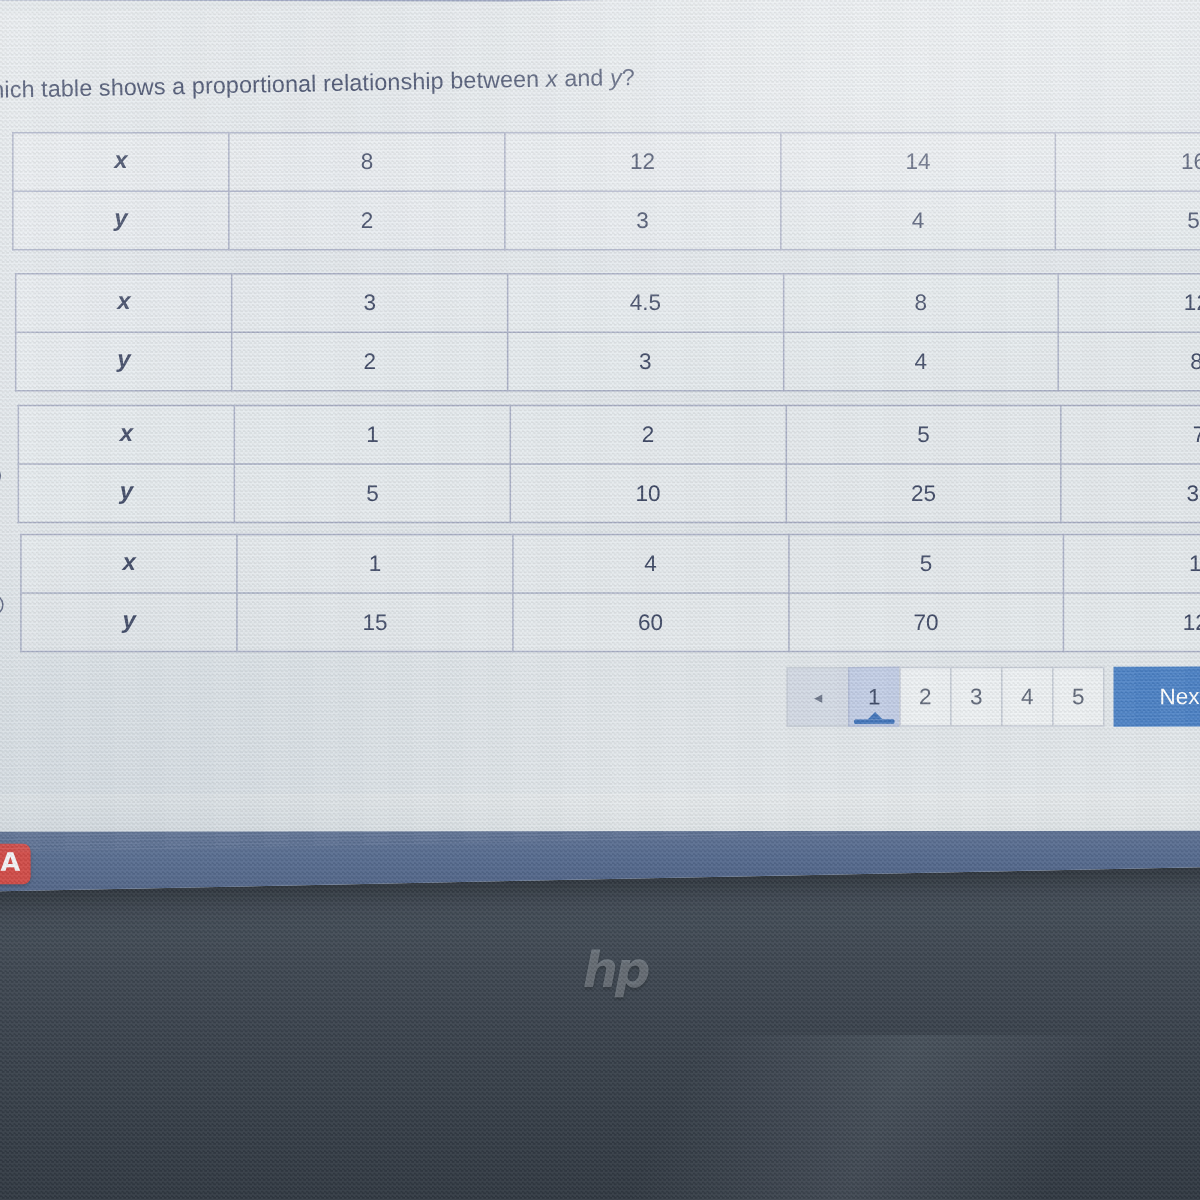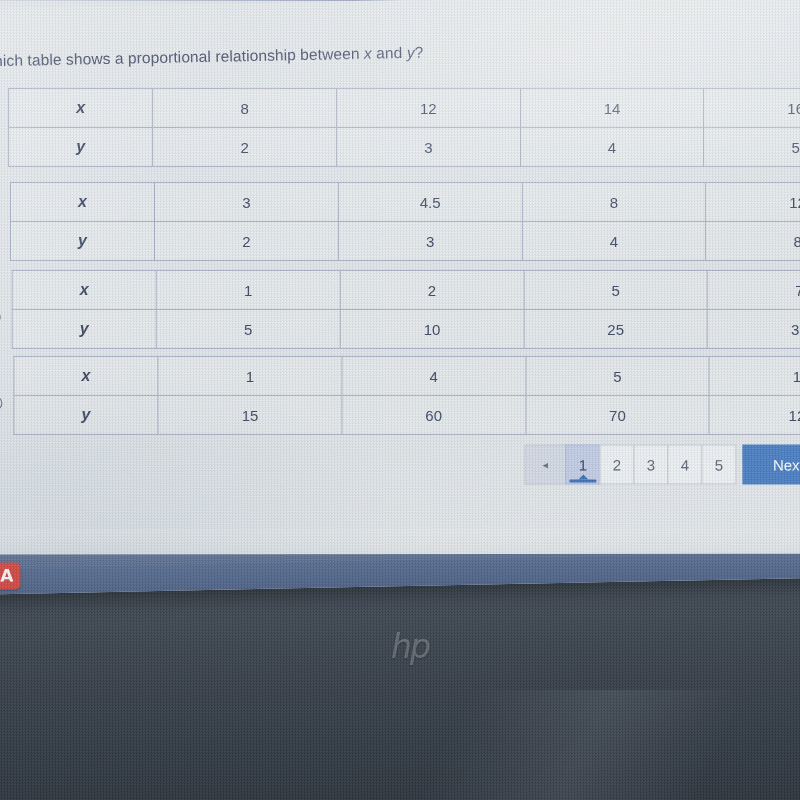--- a/index.html
+++ b/index.html
@@ -19,21 +19,21 @@
     position:absolute;left:-40px;right:-40px;top:566px;height:300px;
     background:linear-gradient(180deg,#4a5460 0%, #3d4650 28%, #343c46 62%, #2c333c 100%);
     transform:rotate(-1.05deg);transform-origin:0 0;
   }
   #hp-logo{
     position:absolute;left:382px;top:618px;width:56px;height:56px;
     border-radius:50%;
     display:flex;align-items:center;justify-content:center;
     color:rgba(225,232,240,.30);
     font-family:"DejaVu Sans", sans-serif;
-    font-size:33px;font-style:italic;font-weight:400;letter-spacing:-2px;
+    font-size:33px;font-style:italic;font-weight:700;letter-spacing:-2px;
     text-shadow:0 1px 2px rgba(0,0,0,.25);
   }
   #glare-bottom{
     position:absolute;left:0;right:0;top:690px;height:110px;
     background:linear-gradient(115deg, rgba(255,255,255,0) 55%, rgba(190,205,220,.10) 72%, rgba(255,255,255,0) 88%);
     pointer-events:none;
   }
 
   
   #screen{

